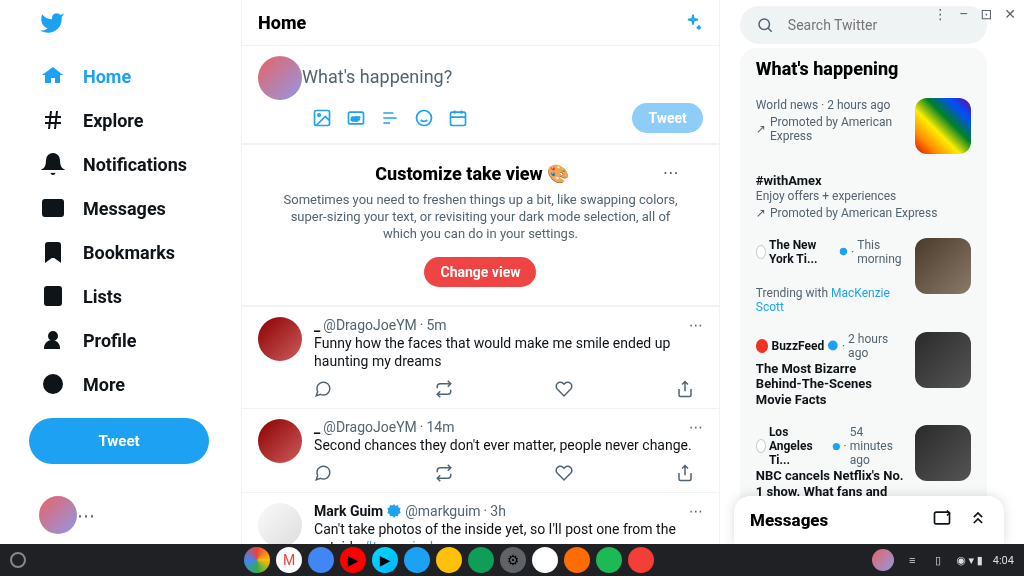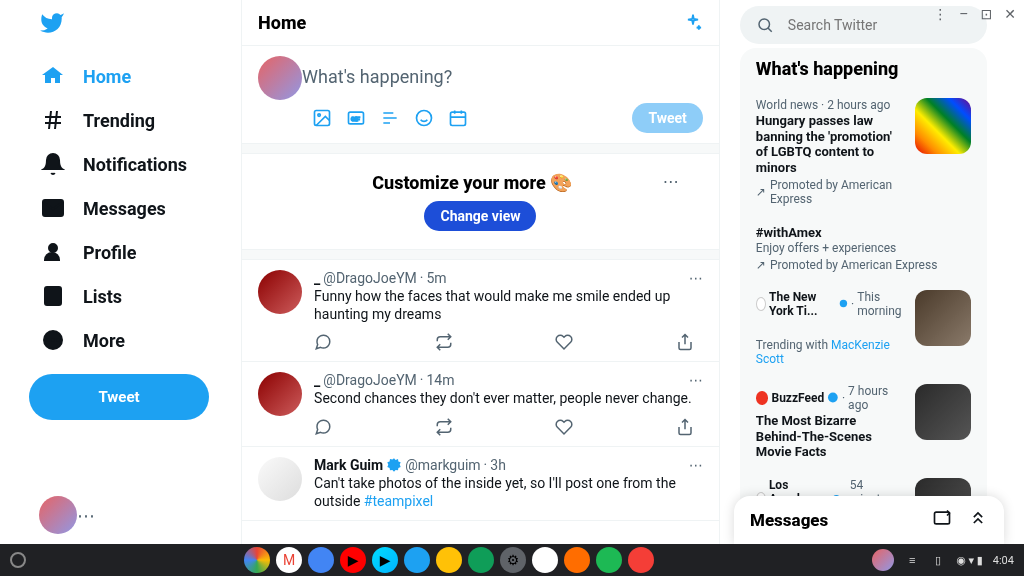--- a/index.html
+++ b/index.html
@@ -28,21 +28,21 @@
 .compose .avatar{width:44px;height:44px}
 .compose-right{flex:1;}
 .compose-input{font-size:18px;color:#536471;padding:10px 0}
 .compose-bar{display:flex;align-items:center;justify-content:space-between;margin-top:6px}
 .compose-icons{display:flex;gap:14px;margin-left:10px}
 .compose-icons span{color:#1da1f2;width:20px;height:20px;display:flex;align-items:center;justify-content:center}
 .compose-tweet{background:#8ecdf8;color:#fff;border:none;padding:7px 16px;border-radius:9999px;font-size:14px;font-weight:700}
 .customize{text-align:center;padding:18px 40px;border-bottom:1px solid #eff3f4}
 .customize h3{font-size:18px;font-weight:800;margin-bottom:8px}
 .customize p{font-size:13px;color:#536471;margin-bottom:14px;line-height:1.3}
-.change-view{background:#1d4ed8;color:#fff;border:none;padding:7px 16px;border-radius:9999px;font-size:14px;font-weight:700;cursor:pointer}
+.change-view{background:#ef4444;color:#fff;border:none;padding:7px 16px;border-radius:9999px;font-size:14px;font-weight:700;cursor:pointer}
 .gap{height:10px;background:#f7f9f9;border-bottom:1px solid #eff3f4}
 .tweet{display:flex;padding:10px 16px;border-bottom:1px solid #eff3f4}
 .tweet .avatar{width:44px;height:44px}
 .tweet-content{flex:1;margin-left:12px;min-width:0}
 .tweet-head{display:flex;align-items:center;font-size:14px;gap:3px}
 .tweet-author{font-weight:700;color:#0f1419}
 .tweet-meta{color:#536471}
 .tweet-dots{margin-left:auto;color:#536471}
 .verified{width:16px;height:16px;fill:#1da1f2}
 .tweet-text{font-size:14px;color:#0f1419;margin-top:1px;line-height:1.3}
@@ -108,21 +108,21 @@
           </svg>
         </span>
       <span>Home</span>
     </div>
     <div class="nav-item">
       <span class="nav-icon">
           <svg viewBox="0 0 24 24" fill="none" stroke="currentColor" stroke-width="2">
             <path d="M4 9h16M4 15h16M10 3L8 21M16 3l-2 18"></path>
           </svg>
         </span>
-      <span>Trending</span>
+      <span>Explore</span>
     </div>
     <div class="nav-item">
       <span class="nav-icon">
           <svg viewBox="0 0 24 24" fill="none" stroke="currentColor" stroke-width="2">
             <path d="M18 8A6 6 0 006 8c0 7-3 9-3 9h18s-3-2-3-9M13.73 21a2 2 0 01-3.46 0"></path>
           </svg>
         </span>
       <span>Notifications</span>
     </div>
     <div class="nav-item">
@@ -130,34 +130,42 @@
           <svg viewBox="0 0 24 24" fill="none" stroke="currentColor" stroke-width="2">
             <rect x="2" y="4" width="20" height="16" rx="2"></rect>
             <path d="M22 6l-10 7L2 6"></path>
           </svg>
         </span>
       <span>Messages</span>
     </div>
     <div class="nav-item">
       <span class="nav-icon">
           <svg viewBox="0 0 24 24" fill="none" stroke="currentColor" stroke-width="2">
+            <path d="M19 21l-7-5-7 5V5a2 2 0 012-2h10a2 2 0 012 2z"></path>
+          </svg>
+        </span>
+      <span>Bookmarks</span>
+    </div>
+    <div class="nav-item">
+      <span class="nav-icon">
+          <svg viewBox="0 0 24 24" fill="none" stroke="currentColor" stroke-width="2">
+            <rect x="4" y="3" width="16" height="18" rx="2"></rect>
+            <path d="M8 8h8M8 12h8M8 16h5"></path>
+          </svg>
+        </span>
+      <span>Lists</span>
+    </div>
+    <div class="nav-item">
+      <span class="nav-icon">
+          <svg viewBox="0 0 24 24" fill="none" stroke="currentColor" stroke-width="2">
             <circle cx="12" cy="8" r="4"></circle>
             <path d="M4 21v-1a7 7 0 0114 0v1"></path>
           </svg>
         </span>
       <span>Profile</span>
-    </div>
-    <div class="nav-item">
-      <span class="nav-icon">
-          <svg viewBox="0 0 24 24" fill="none" stroke="currentColor" stroke-width="2">
-            <rect x="4" y="3" width="16" height="18" rx="2"></rect>
-            <path d="M8 8h8M8 12h8M8 16h5"></path>
-          </svg>
-        </span>
-      <span>Lists</span>
     </div>
     <div class="nav-item">
       <span class="nav-icon">
           <svg viewBox="0 0 24 24" fill="none" stroke="currentColor" stroke-width="2">
             <circle cx="12" cy="12" r="9"></circle>
             <circle cx="7" cy="12" r="1" fill="currentColor"></circle>
             <circle cx="12" cy="12" r="1" fill="currentColor"></circle>
             <circle cx="17" cy="12" r="1" fill="currentColor"></circle>
           </svg>
         </span>
@@ -214,21 +222,22 @@
                 </svg>
               </span>
           </div>
           <button class="compose-tweet">Tweet</button>
         </div>
       </div>
     </div>
     <div class="gap"></div>
     <div class="customize">
       <span class="tweet-dots" style="float:right">⋯</span>
-      <h3>Customize your more 🎨</h3>
+      <h3>Customize take view 🎨</h3>
+      <p>Sometimes you need to freshen things up a bit, like swapping colors, super-sizing your text, or revisiting your dark mode selection, all of which you can do in your settings.</p>
       <button class="change-view">Change view</button>
     </div>
     <div class="gap"></div>
 
     <div class="tweet">
       <div class="avatar" style="background:linear-gradient(135deg,#8b0000,#cd5c5c)"></div>
       <div class="tweet-content">
         <div class="tweet-head">
           <span class="tweet-author">_</span>
           <span class="tweet-meta">@DragoJoeYM</span>
@@ -307,21 +316,20 @@
           <circle cx="11" cy="11" r="7" fill="none" stroke="#536471" stroke-width="2"></circle>
           <path d="M21 21l-5-5" stroke="#536471" stroke-width="2"></path>
         </svg>
       <input class="search-input" placeholder="Search Twitter" style="">
     </div>
     <div class="panel">
       <div class="panel-header">What's happening</div>
       <div class="trend">
         <div class="trend-text">
           <div class="trend-meta">World news · 2 hours ago</div>
-          <div class="trend-title">Hungary passes law banning the 'promotion' of LGBTQ content to minors</div>
           <div class="promoted">↗ <span>Promoted by American Express</span></div>
         </div>
         <div class="trend-img rainbow"></div>
       </div>
       <div class="trend">
         <div class="trend-text">
           <div class="trend-title">#withAmex</div>
           <div class="trend-meta">Enjoy offers + experiences</div>
           <div class="promoted">↗ <span>Promoted by American Express</span></div>
         </div>
@@ -332,21 +340,21 @@
                 <circle cx="12" cy="12" r="10" fill="#1da1f2"></circle>
               </svg> · <span>This morning</span></div>
           <div class="trending-with">Trending with <a>MacKenzie Scott</a></div>
         </div>
         <div class="trend-img portrait"></div>
       </div>
       <div class="trend">
         <div class="trend-text">
           <div class="trend-src"><span class="src-icon bf"></span><span class="src-name">BuzzFeed</span><svg class="verified" style="width:13px;height:13px" viewBox="0 0 24 24">
                 <circle cx="12" cy="12" r="10" fill="#1da1f2"></circle>
-              </svg> · <span>7 hours ago</span></div>
+              </svg> · <span>2 hours ago</span></div>
           <div class="trend-title">The Most Bizarre Behind-The-Scenes Movie Facts</div>
         </div>
         <div class="trend-img buzz"></div>
       </div>
       <div class="trend">
         <div class="trend-text">
           <div class="trend-src"><span class="src-icon lat"></span><span class="src-name">Los Angeles Ti...</span><svg class="verified" style="width:13px;height:13px" viewBox="0 0 24 24">
                 <circle cx="12" cy="12" r="10" fill="#1da1f2"></circle>
               </svg> · <span>54 minutes ago</span></div>
           <div class="trend-title">NBC cancels Netflix's No. 1 show. What fans and cast of "Manifest" have to say</div>

